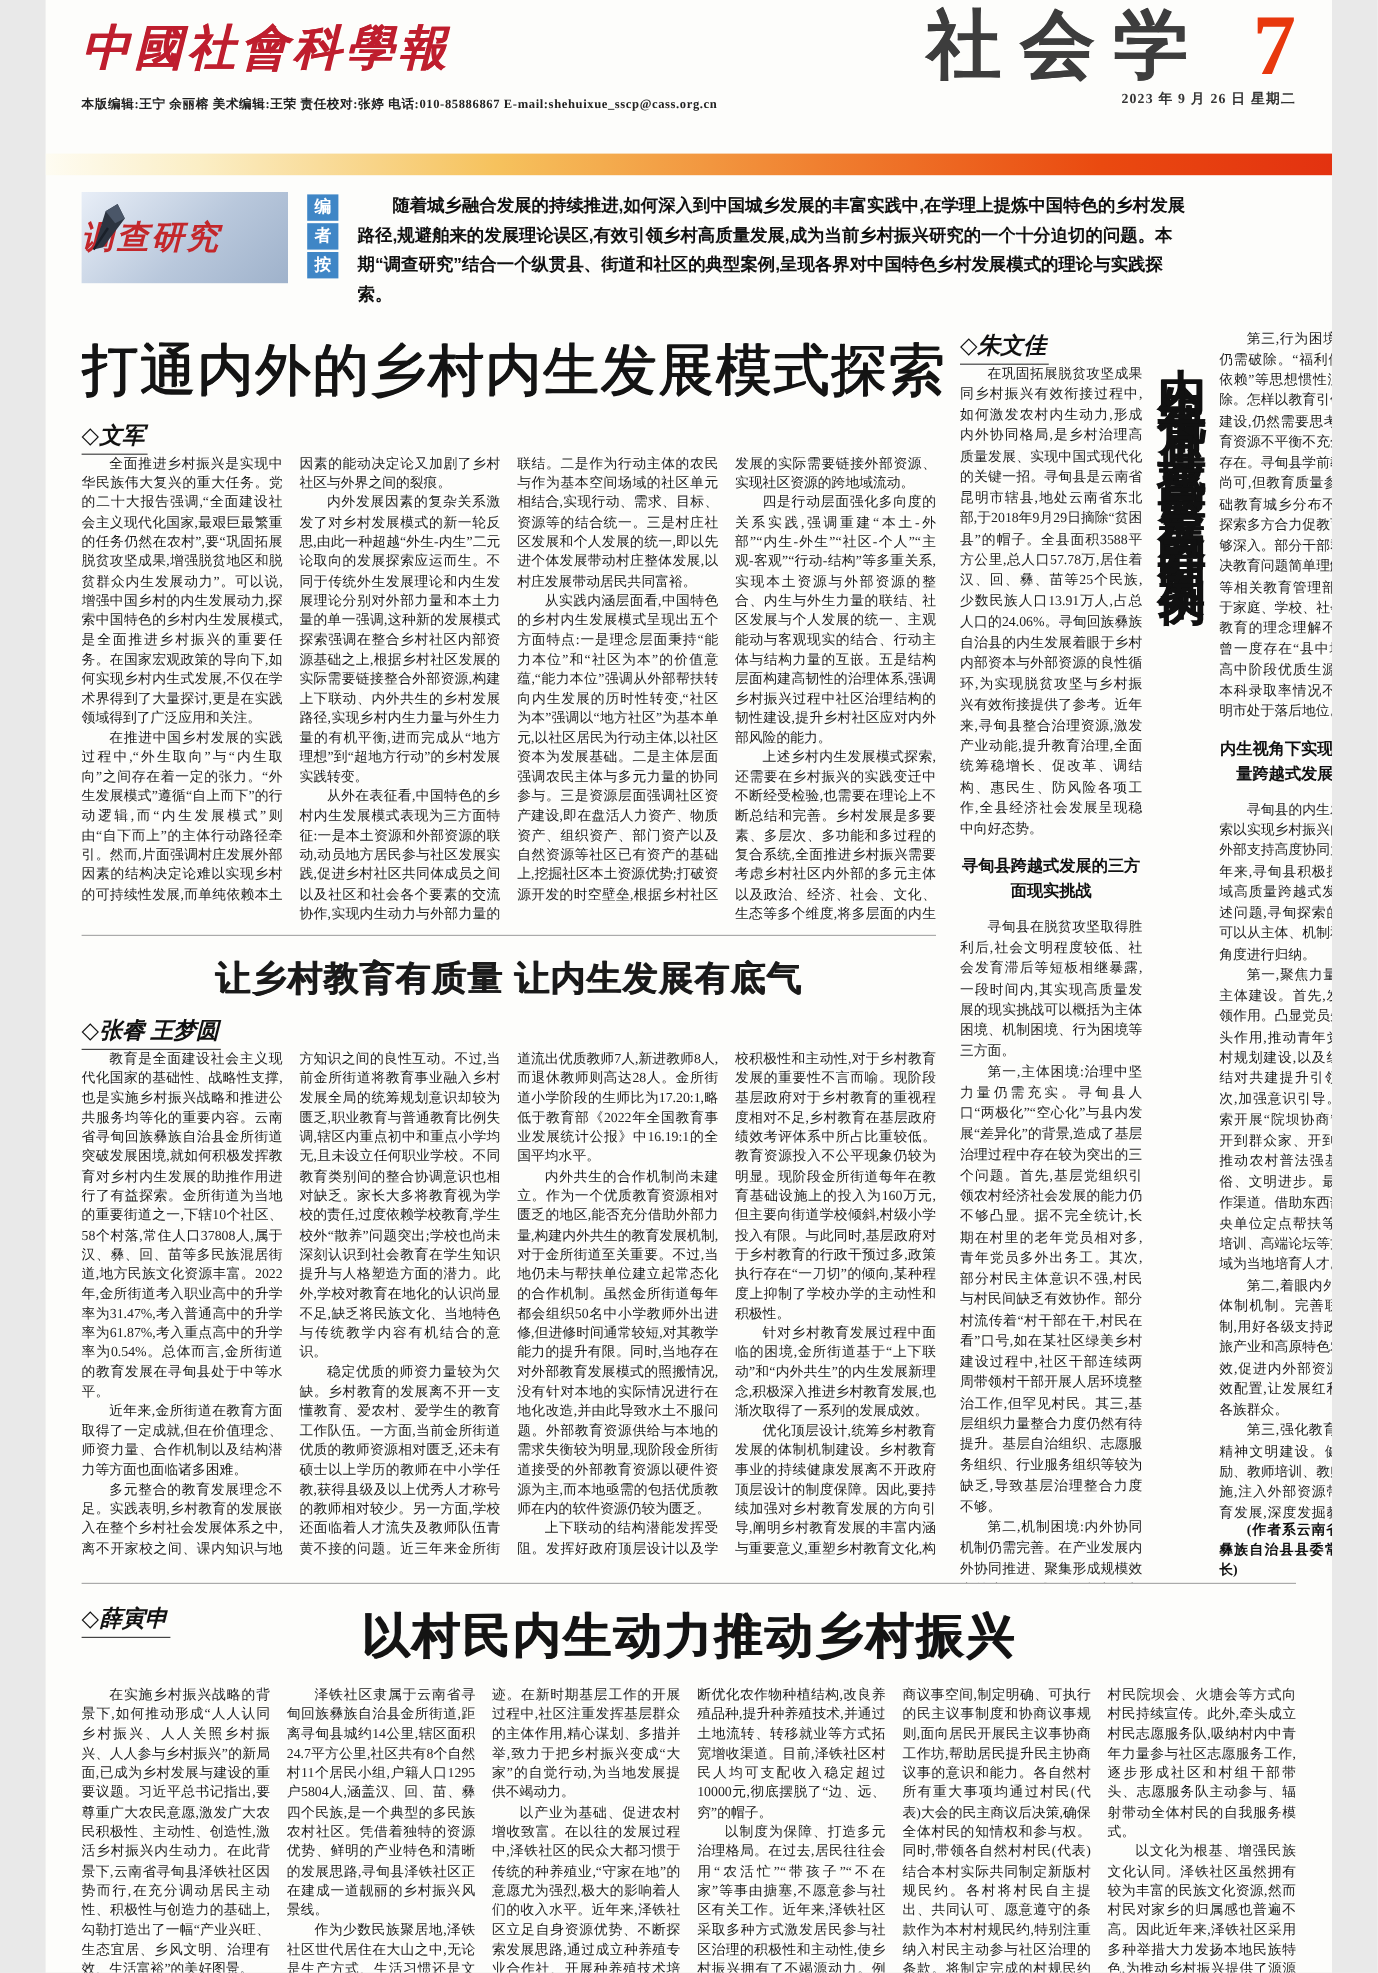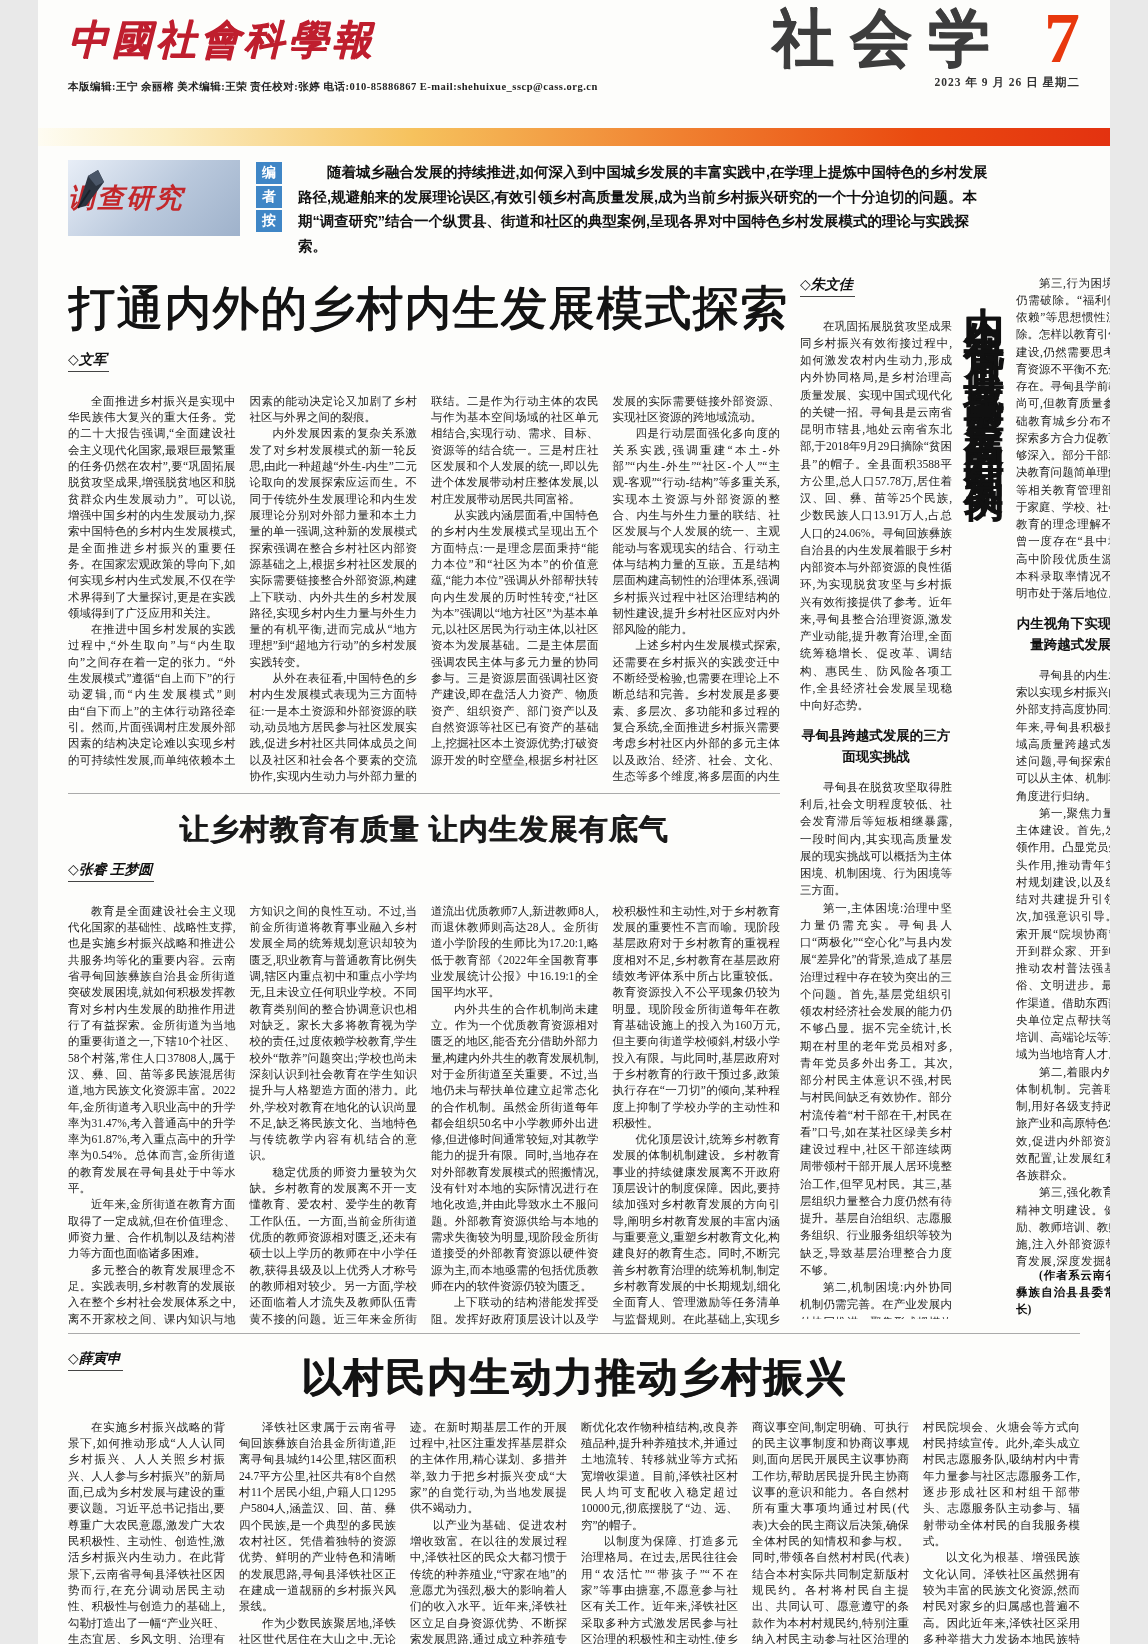--- a/index.html
+++ b/index.html
@@ -55,22 +55,22 @@
   .h2 {
     font-family:"Liberation Sans","DejaVu Sans",sans-serif; text-align:center;
     font-size:29px; font-weight:900; color:#1a1a1a; letter-spacing:1px;
     text-shadow:0.8px 0 0 #1a1a1a; margin:16px 0 10px 0;
   }
   .h3 {
     font-family:"Liberation Sans","DejaVu Sans",sans-serif; text-align:center;
     font-size:40px; font-weight:900; color:#141414; letter-spacing:2px;
     text-shadow:1px 0 0 #141414; margin:6px 0 8px 0;
   }
-  .byline { display:inline-block; font-size:14px; font-weight:700; font-style:italic; color:#111;
-    border-bottom:1.5px solid #444; padding:0 2px 2px 0; margin-bottom:21px; }
+  .byline { display:inline-block; font-size:19px; font-weight:700; font-style:italic; color:#111;
+    border-bottom:1.5px solid #444; padding:0 2px 2px 0; margin-bottom:0; }
 
   
   .colblock { column-gap:14px; column-fill:auto; overflow:hidden; text-align:justify; }
   .cols4a { columns:4; height:392px; }
   .cols4b { columns:4; height:430px; }
   .cols6  { columns:6; height:272px; }
   .para { font-size:11.5px; line-height:1.42; color:#1d1d1d; text-indent:2em; margin:0; }
   .credit { font-size:11.5px; line-height:1.45; font-weight:700; color:#111; text-indent:2em; margin:0; }
 
   
@@ -153,20 +153,21 @@
       <div>
         <div class="h2">让乡村教育有质量  让内生发展有底气</div>
         <span class="byline">◇张睿  王梦圆</span>
         <div class="colblock cols4b">
             <p class="para">教育是全面建设社会主义现代化国家的基础性、战略性支撑,也是实施乡村振兴战略和推进公共服务均等化的重要内容。云南省寻甸回族彝族自治县金所街道突破发展困境,就如何积极发挥教育对乡村内生发展的助推作用进行了有益探索。金所街道为当地的重要街道之一,下辖10个社区、58个村落,常住人口37808人,属于汉、彝、回、苗等多民族混居街道,地方民族文化资源丰富。2022年,金所街道考入职业高中的升学率为31.47%,考入普通高中的升学率为61.87%,考入重点高中的升学率为0.54%。总体而言,金所街道的教育发展在寻甸县处于中等水平。</p>
             <p class="para">近年来,金所街道在教育方面取得了一定成就,但在价值理念、师资力量、合作机制以及结构潜力等方面也面临诸多困难。</p>
             <p class="para">多元整合的教育发展理念不足。实践表明,乡村教育的发展嵌入在整个乡村社会发展体系之中,离不开家校之间、课内知识与地方知识之间的良性互动。不过,当前金所街道将教育事业融入乡村发展全局的统筹规划意识却较为匮乏,职业教育与普通教育比例失调,辖区内重点初中和重点小学均无,且未设立任何职业学校。不同教育类别间的整合协调意识也相对缺乏。家长大多将教育视为学校的责任,过度依赖学校教育,学生校外“散养”问题突出;学校也尚未深刻认识到社会教育在学生知识提升与人格塑造方面的潜力。此外,学校对教育在地化的认识尚显不足,缺乏将民族文化、当地特色与传统教学内容有机结合的意识。</p>
             <p class="para">稳定优质的师资力量较为欠缺。乡村教育的发展离不开一支懂教育、爱农村、爱学生的教育工作队伍。一方面,当前金所街道优质的教师资源相对匮乏,还未有硕士以上学历的教师在中小学任教,获得县级及以上优秀人才称号的教师相对较少。另一方面,学校还面临着人才流失及教师队伍青黄不接的问题。近三年来金所街道流出优质教师7人,新进教师8人,而退休教师则高达28人。金所街道小学阶段的生师比为17.20:1,略低于教育部《2022年全国教育事业发展统计公报》中16.19:1的全国平均水平。</p>
             <p class="para">内外共生的合作机制尚未建立。作为一个优质教育资源相对匮乏的地区,能否充分借助外部力量,构建内外共生的教育发展机制,对于金所街道至关重要。不过,当地仍未与帮扶单位建立起常态化的合作机制。虽然金所街道每年都会组织50名中小学教师外出进修,但进修时间通常较短,对其教学能力的提升有限。同时,当地存在对外部教育发展模式的照搬情况,没有针对本地的实际情况进行在地化改造,并由此导致水土不服问题。外部教育资源供给与本地的需求失衡较为明显,现阶段金所街道接受的外部教育资源以硬件资源为主,而本地亟需的包括优质教师在内的软件资源仍较为匮乏。</p>
             <p class="para">上下联动的结构潜能发挥受阻。发挥好政府顶层设计以及学校积极性和主动性,对于乡村教育发展的重要性不言而喻。现阶段基层政府对于乡村教育的重视程度相对不足,乡村教育在基层政府绩效考评体系中所占比重较低。教育资源投入不公平现象仍较为明显。现阶段金所街道每年在教育基础设施上的投入为160万元,但主要向街道学校倾斜,村级小学投入有限。与此同时,基层政府对于乡村教育的行政干预过多,政策执行存在“一刀切”的倾向,某种程度上抑制了学校办学的主动性和积极性。</p>
+            <p class="para">针对乡村教育发展过程中面临的困境,金所街道基于“上下联动”和“内外共生”的内生发展新理念,积极深入推进乡村教育发展,也渐次取得了一系列的发展成效。</p>
             <p class="para">优化顶层设计,统筹乡村教育发展的体制机制建设。乡村教育事业的持续健康发展离不开政府顶层设计的制度保障。因此,要持续加强对乡村教育发展的方向引导,阐明乡村教育发展的丰富内涵与重要意义,重塑乡村教育文化,构建良好的教育生态。同时,不断完善乡村教育治理的统筹机制,制定乡村教育发展的中长期规划,细化全面育人、管理激励等任务清单与监督规则。在此基础上,实现乡村教育发展模式的改革升级,将学校教育与家庭教育、社会教育相结合,逐步优化乡村教育的文化结构。</p>
           </div>
       </div>
     </div>
 
     <div class="art4">
       <div class="art4-colA">
         <span class="byline">◇朱文佳</span>
         <div>
             <p class="para">在巩固拓展脱贫攻坚成果同乡村振兴有效衔接过程中,如何激发农村内生动力,形成内外协同格局,是乡村治理高质量发展、实现中国式现代化的关键一招。寻甸县是云南省昆明市辖县,地处云南省东北部,于2018年9月29日摘除“贫困县”的帽子。全县面积3588平方公里,总人口57.78万,居住着汉、回、彝、苗等25个民族,少数民族人口13.91万人,占总人口的24.06%。寻甸回族彝族自治县的内生发展着眼于乡村内部资本与外部资源的良性循环,为实现脱贫攻坚与乡村振兴有效衔接提供了参考。近年来,寻甸县整合治理资源,激发产业动能,提升教育治理,全面统筹稳增长、促改革、调结构、惠民生、防风险各项工作,全县经济社会发展呈现稳中向好态势。</p>

